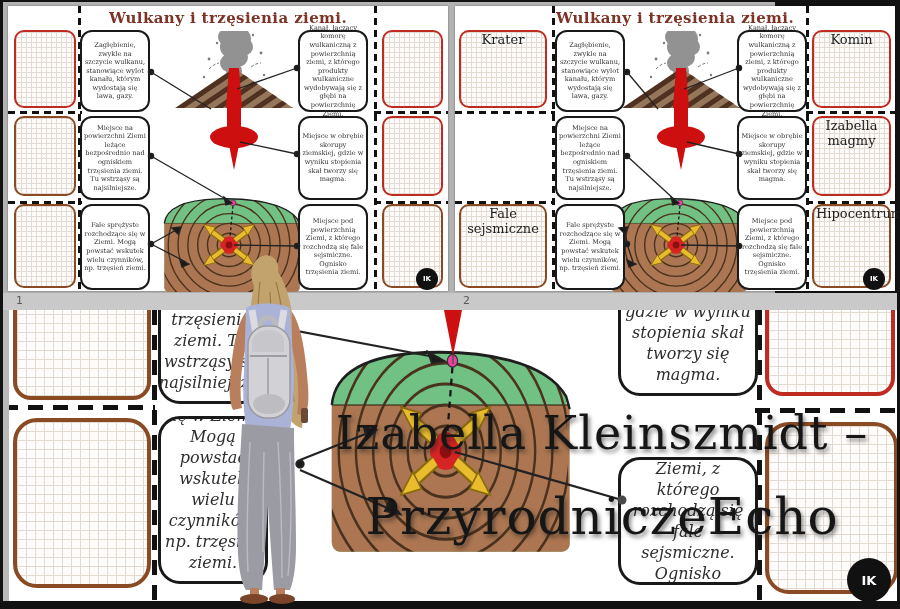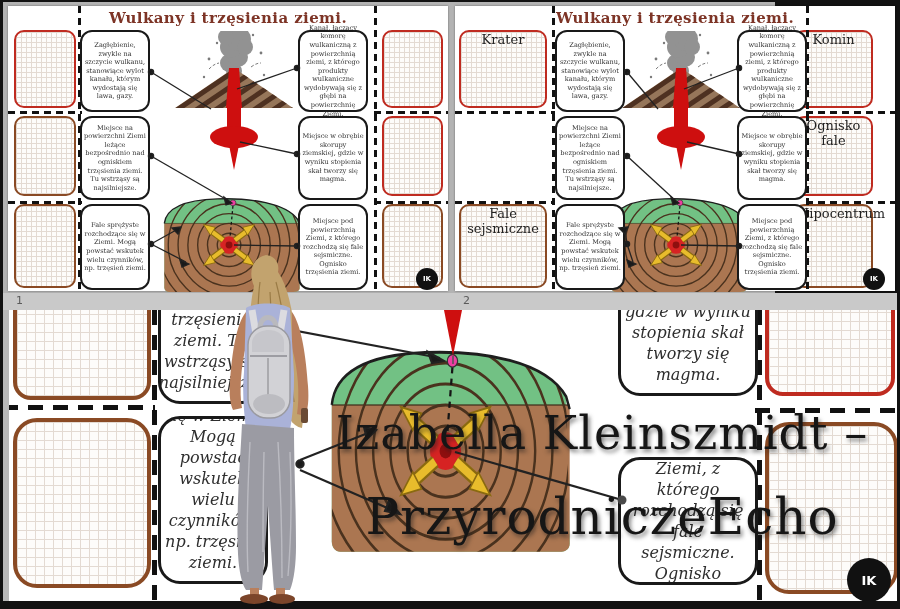--- a/index.html
+++ b/index.html
@@ -7,21 +7,21 @@
 body{position:relative;background:#121212;overflow:hidden;font-family:"DejaVu Serif",serif}
 
 .top-area{position:absolute;left:3px;top:2px;width:772px;height:291px;background:#b3b3b3}
 .page{position:absolute;top:4px;width:440px;height:285px;background:#fff;box-shadow:0 0 2px rgba(0,0,0,.4)}
 .page.p1{left:5px}.page.p2{left:452px}
 .ptitle{position:absolute;left:0;top:3px;width:100%;text-align:center;font-weight:bold;font-size:15px;letter-spacing:.4px;color:#7d3426}
 
 .gbox{position:absolute;border-radius:10px;background-color:#fdfcfa;background-image:linear-gradient(#e3dad2 1px,transparent 1px),linear-gradient(90deg,#e3dad2 1px,transparent 1px);background-size:5px 5px;display:flex;justify-content:center}
 .gbox.red{border:2.5px solid #bf2b20}.gbox.brown{border:2.5px solid #8a4a24}
 .cellL{left:6px;width:62px}.p2 .cellL{left:4px;width:88px}
-.cellR{left:374px;width:61px}.p2 .cellR{left:339px;width:79px}
+.cellR{left:374px;width:61px}.p2 .cellR{left:357px;width:79px}
 .r1{top:24px;height:78px}.r2{top:110px;height:80px}.r3{top:198px;height:84px}
 .albl{width:100%;text-align:center;font-size:13px;line-height:15px;color:#222;padding:0 2px}
 
 .vdash{position:absolute;top:0;width:3px;height:285px;background:repeating-linear-gradient(180deg,#111 0 7px,transparent 7px 12px)}
 .vd1{left:70px}.p2 .vd1{left:97px}.vd2{left:366px}.p2 .vd2{left:351px}
 .hdash{position:absolute;height:3px;background:repeating-linear-gradient(90deg,#111 0 7px,transparent 7px 12px)}
 .hdL{left:0;width:74px}.p2 .hdL{width:100px}
 .hdR{left:366px;width:74px}.p2 .hdR{left:351px;width:89px}
 .hr1{top:105px}.hr2{top:195px}
 
@@ -246,21 +246,21 @@
     <div class="gbox red cellL r1">
         <span class="albl">Krater</span>
       </div>
     <div class="gbox brown cellL r3">
         <span class="albl">Fale sejsmiczne</span>
       </div>
     <div class="gbox red cellR r1">
         <span class="albl">Komin</span>
       </div>
     <div class="gbox red cellR r2">
-        <span class="albl">Ognisko fale</span>
+        <span class="albl">Izabella magmy</span>
       </div>
     <div class="gbox brown cellR r3">
         <span class="albl">Hipocentrum</span>
       </div>
     <div class="vdash vd1"></div>
     <div class="vdash vd2"></div>
     <div class="hdash hdL hr1"></div>
     <div class="hdash hdL hr2"></div>
     <div class="hdash hdR hr1"></div>
     <div class="hdash hdR hr2"></div>

